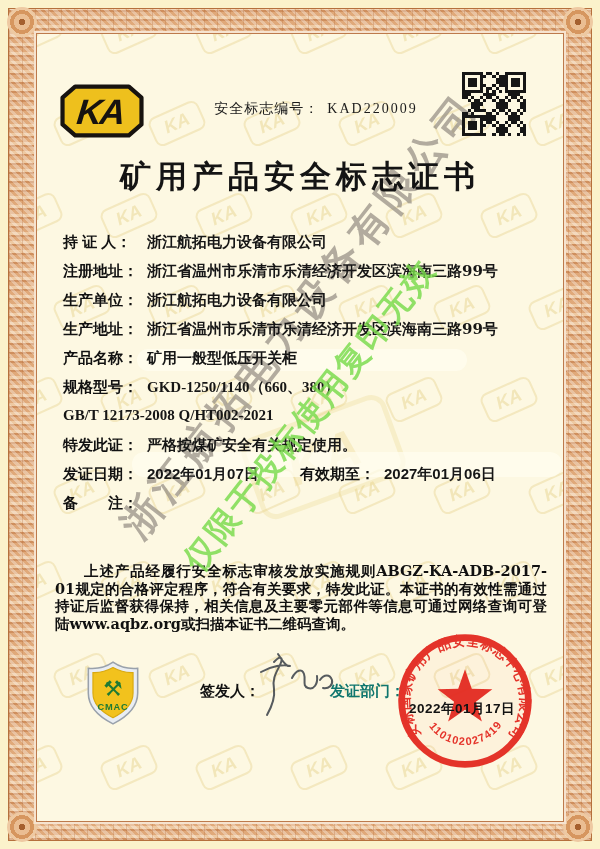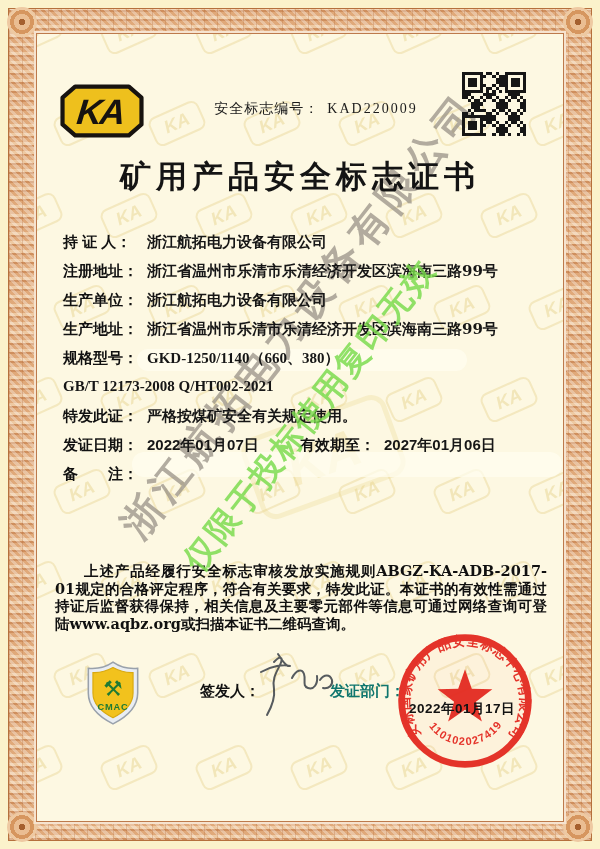--- a/index.html
+++ b/index.html
@@ -402,20 +402,24 @@
       </div>
       <div class="frow">
         <span class="flabel">生产单位：</span>
         <span class="fvalue">浙江航拓电力设备有限公司</span>
       </div>
       <div class="frow">
         <span class="flabel">生产地址：</span>
         <span class="fvalue">浙江省温州市乐清市乐清经济开发区滨海南三路99号</span>
       </div>
       <div class="frow">
+        <span class="flabel">产品名称：</span>
+        <span class="fvalue">矿用一般型低压开关柜</span>
+      </div>
+      <div class="frow">
         <span class="flabel">规格型号：</span>
         <span class="fvalue mono">GKD-1250/1140（660、380）</span>
       </div>
       <div class="frow">
         <span class="fvalue mono">GB/T 12173-2008 Q/HT002-2021</span>
       </div>
       <div class="frow">
         <span class="flabel">特发此证：</span>
         <span class="fvalue">严格按煤矿安全有关规定使用。</span>
       </div>

